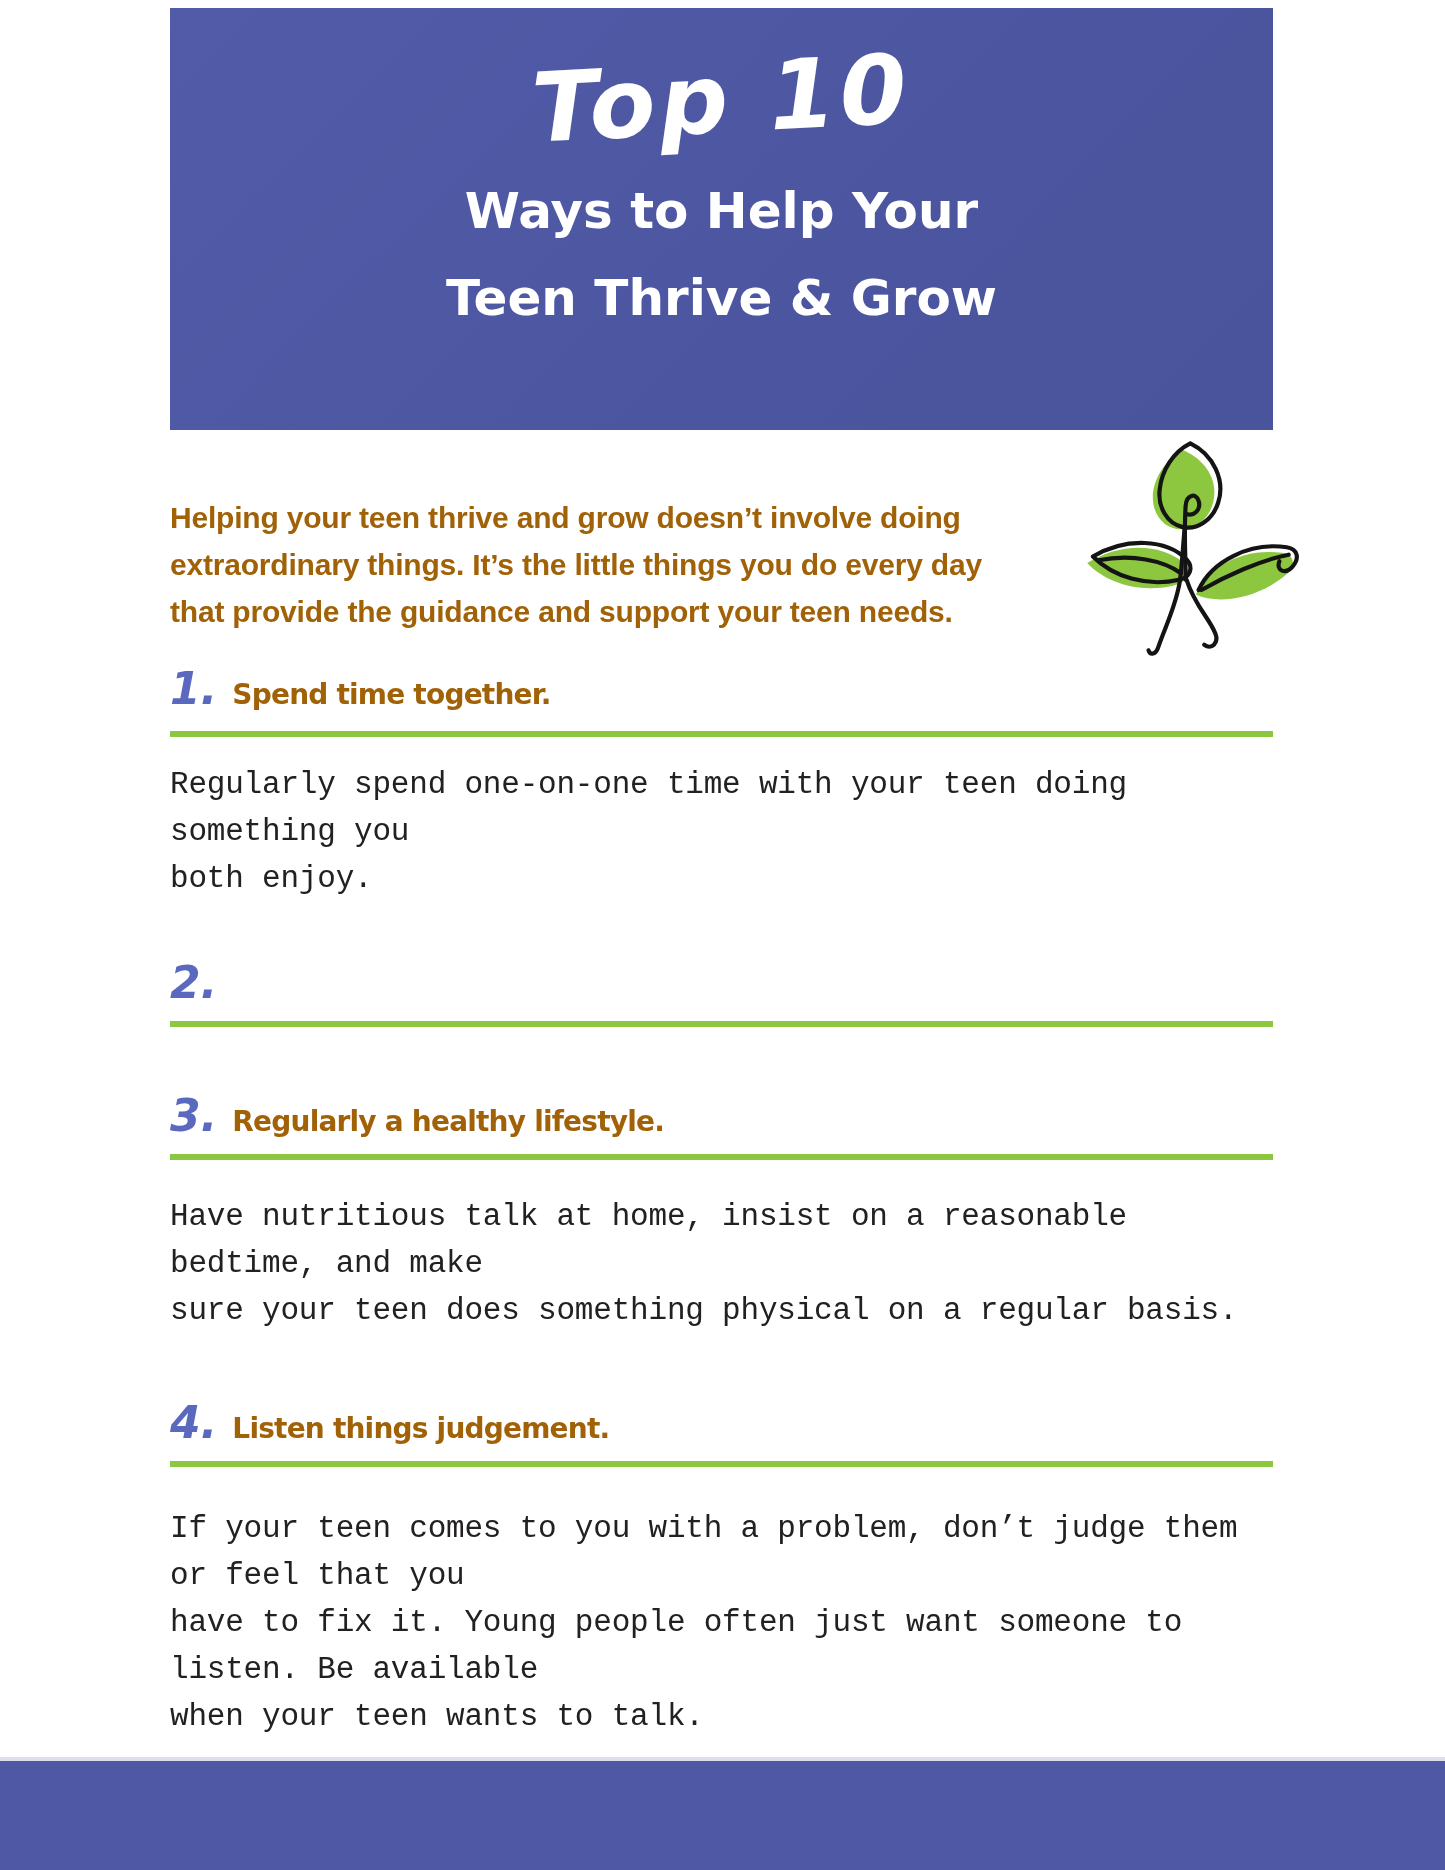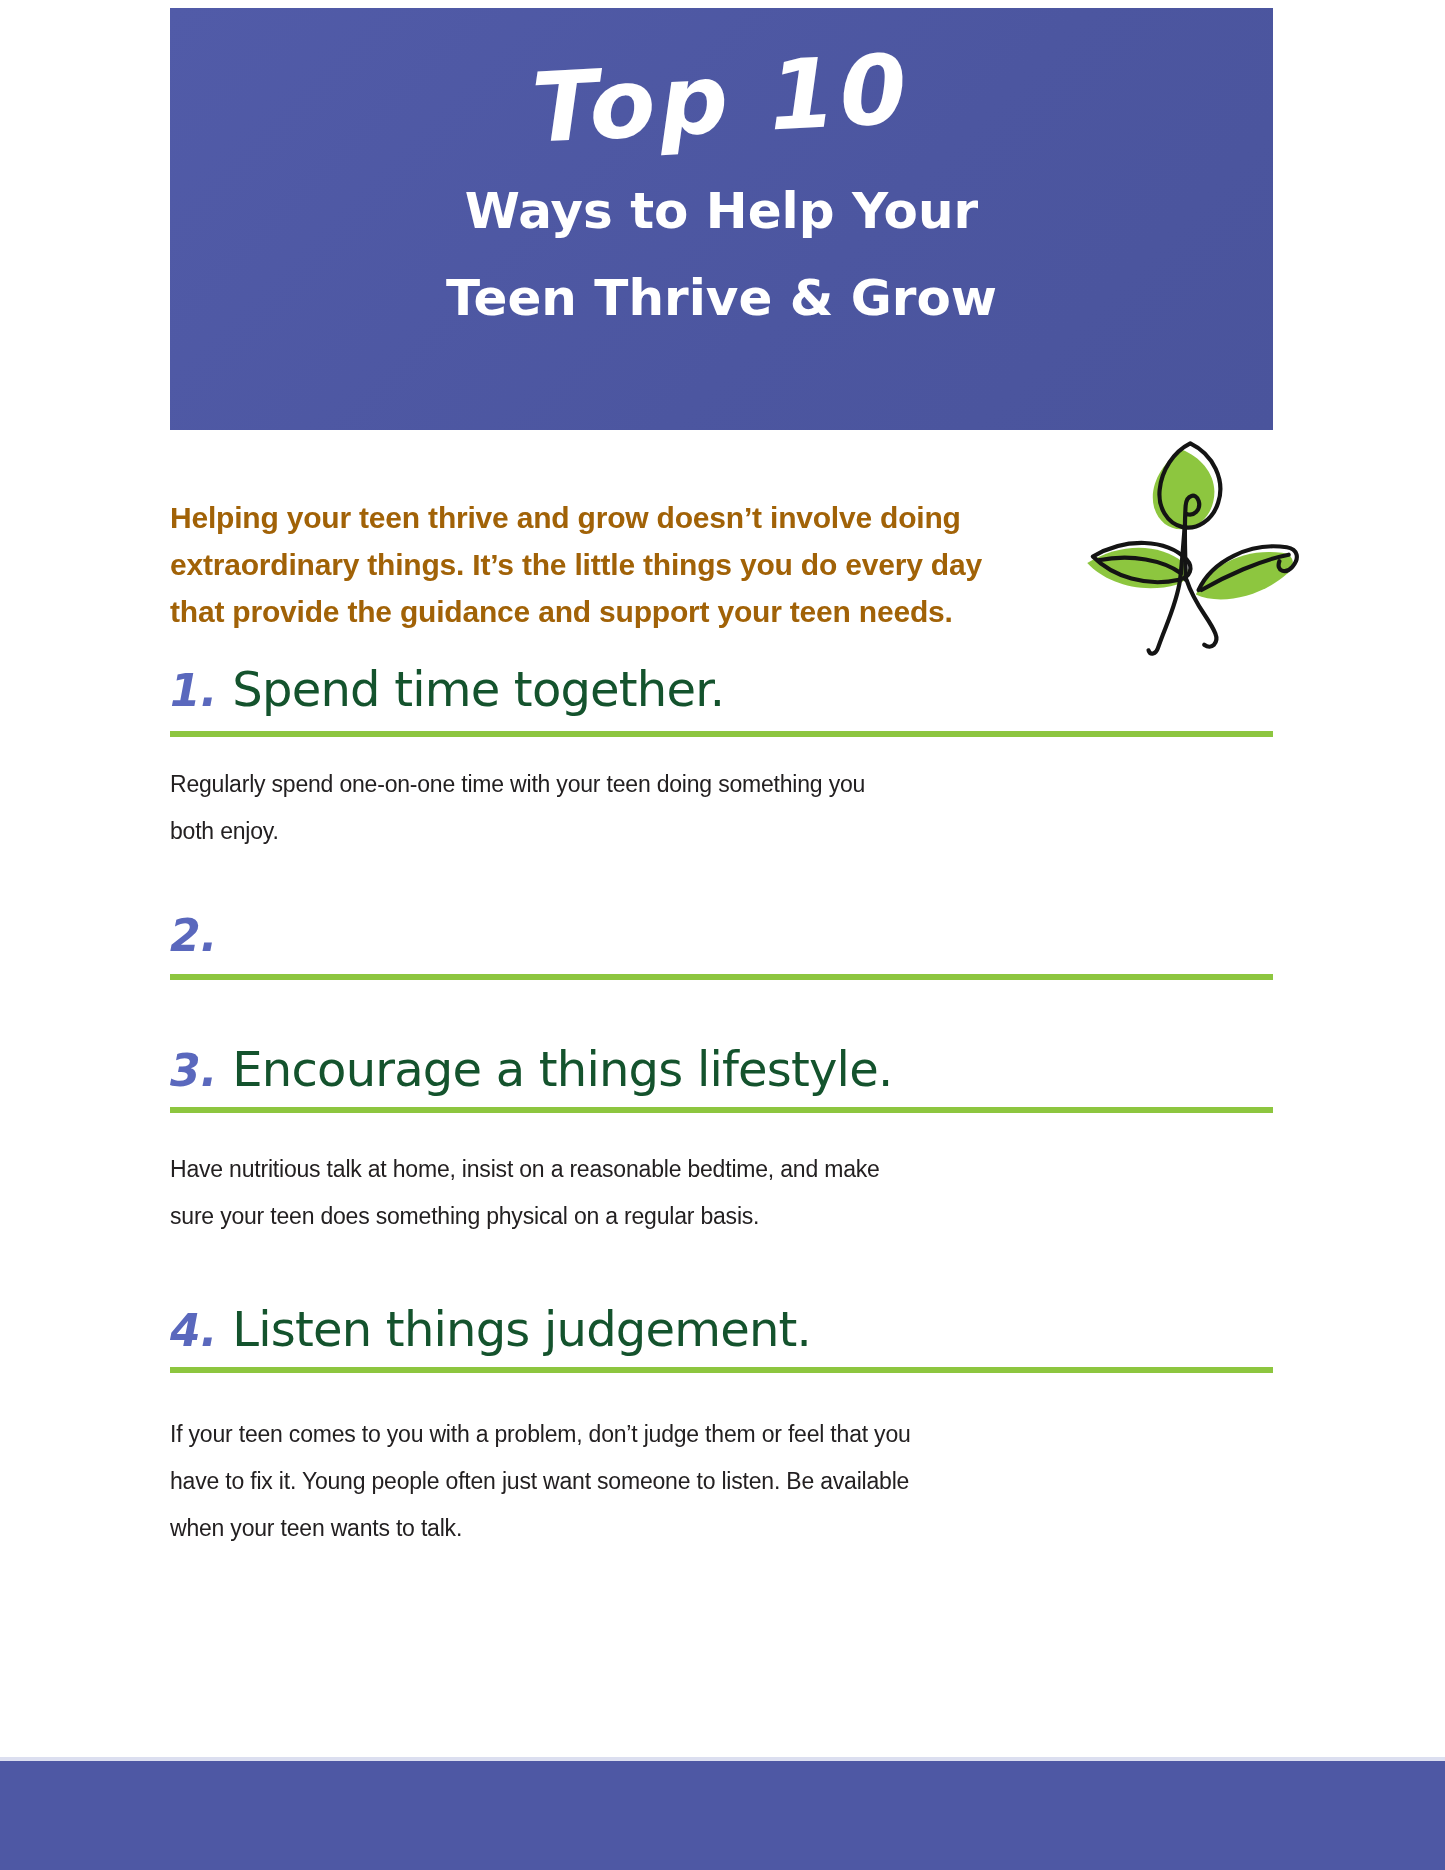--- a/index.html
+++ b/index.html
@@ -61,35 +61,35 @@
     line-height: 48px; height: 48px;
   }
   .sec-num {
     font-family: "DejaVu Sans", sans-serif;
     font-style: italic; font-weight: 700;
     font-size: 44px;
     color: #5a68bd;
   }
   .sec-title {
     font-family: "DejaVu Sans", sans-serif;
-    font-weight: 400;
-    font-size: 48px;
-    color: #14532d;
+    font-weight: 700;
+    font-size: 28px;
+    color: #a16207;
     letter-spacing: -0.8px;
   }
   .green-rule {
     width: 1103px; height: 6px;
     background: #8dc63f;
     margin-top: 18px;
   }
   .rule-tight { margin-top: 14px; }
   .para {
-    font-family: Liberation Sans, sans-serif;
+    font-family: Liberation Mono, monospace;
     font-weight: 400;
-    font-size: 23px; line-height: 47px;
+    font-size: 31px; line-height: 47px;
     color: #232021;
     white-space: pre-line;
     letter-spacing: -0.2px;
   }
   .m-h1 { margin-top: 30px; }
   .m-p1 { margin-top: 24px; }
   .m-h2 { margin-top: 57px; }
   .m-p2 { margin-top: 48px; }
   .m-h3 { margin-top: 65px; }
   .m-p3 { margin-top: 33px; }
@@ -130,21 +130,21 @@
   <div class="para m-p1">Regularly spend one-on-one time with your teen doing something you
 both enjoy.</div>
 
   <div class="section-heading m-h2">
     <span class="sec-num">2.</span>
   </div>
   <div class="green-rule rule-tight"></div>
 
   <div class="section-heading m-h3">
     <span class="sec-num">3.</span>
-    <span class="sec-title">Encourage a things lifestyle.</span>
+    <span class="sec-title">Regularly a healthy lifestyle.</span>
   </div>
   <div class="green-rule rule-tight"></div>
   <div class="para m-p3">Have nutritious talk at home, insist on a reasonable bedtime, and make
 sure your teen does something physical on a regular basis.</div>
 
   <div class="section-heading m-h4">
     <span class="sec-num">4.</span>
     <span class="sec-title">Listen things judgement.</span>
   </div>
   <div class="green-rule rule-tight"></div>

